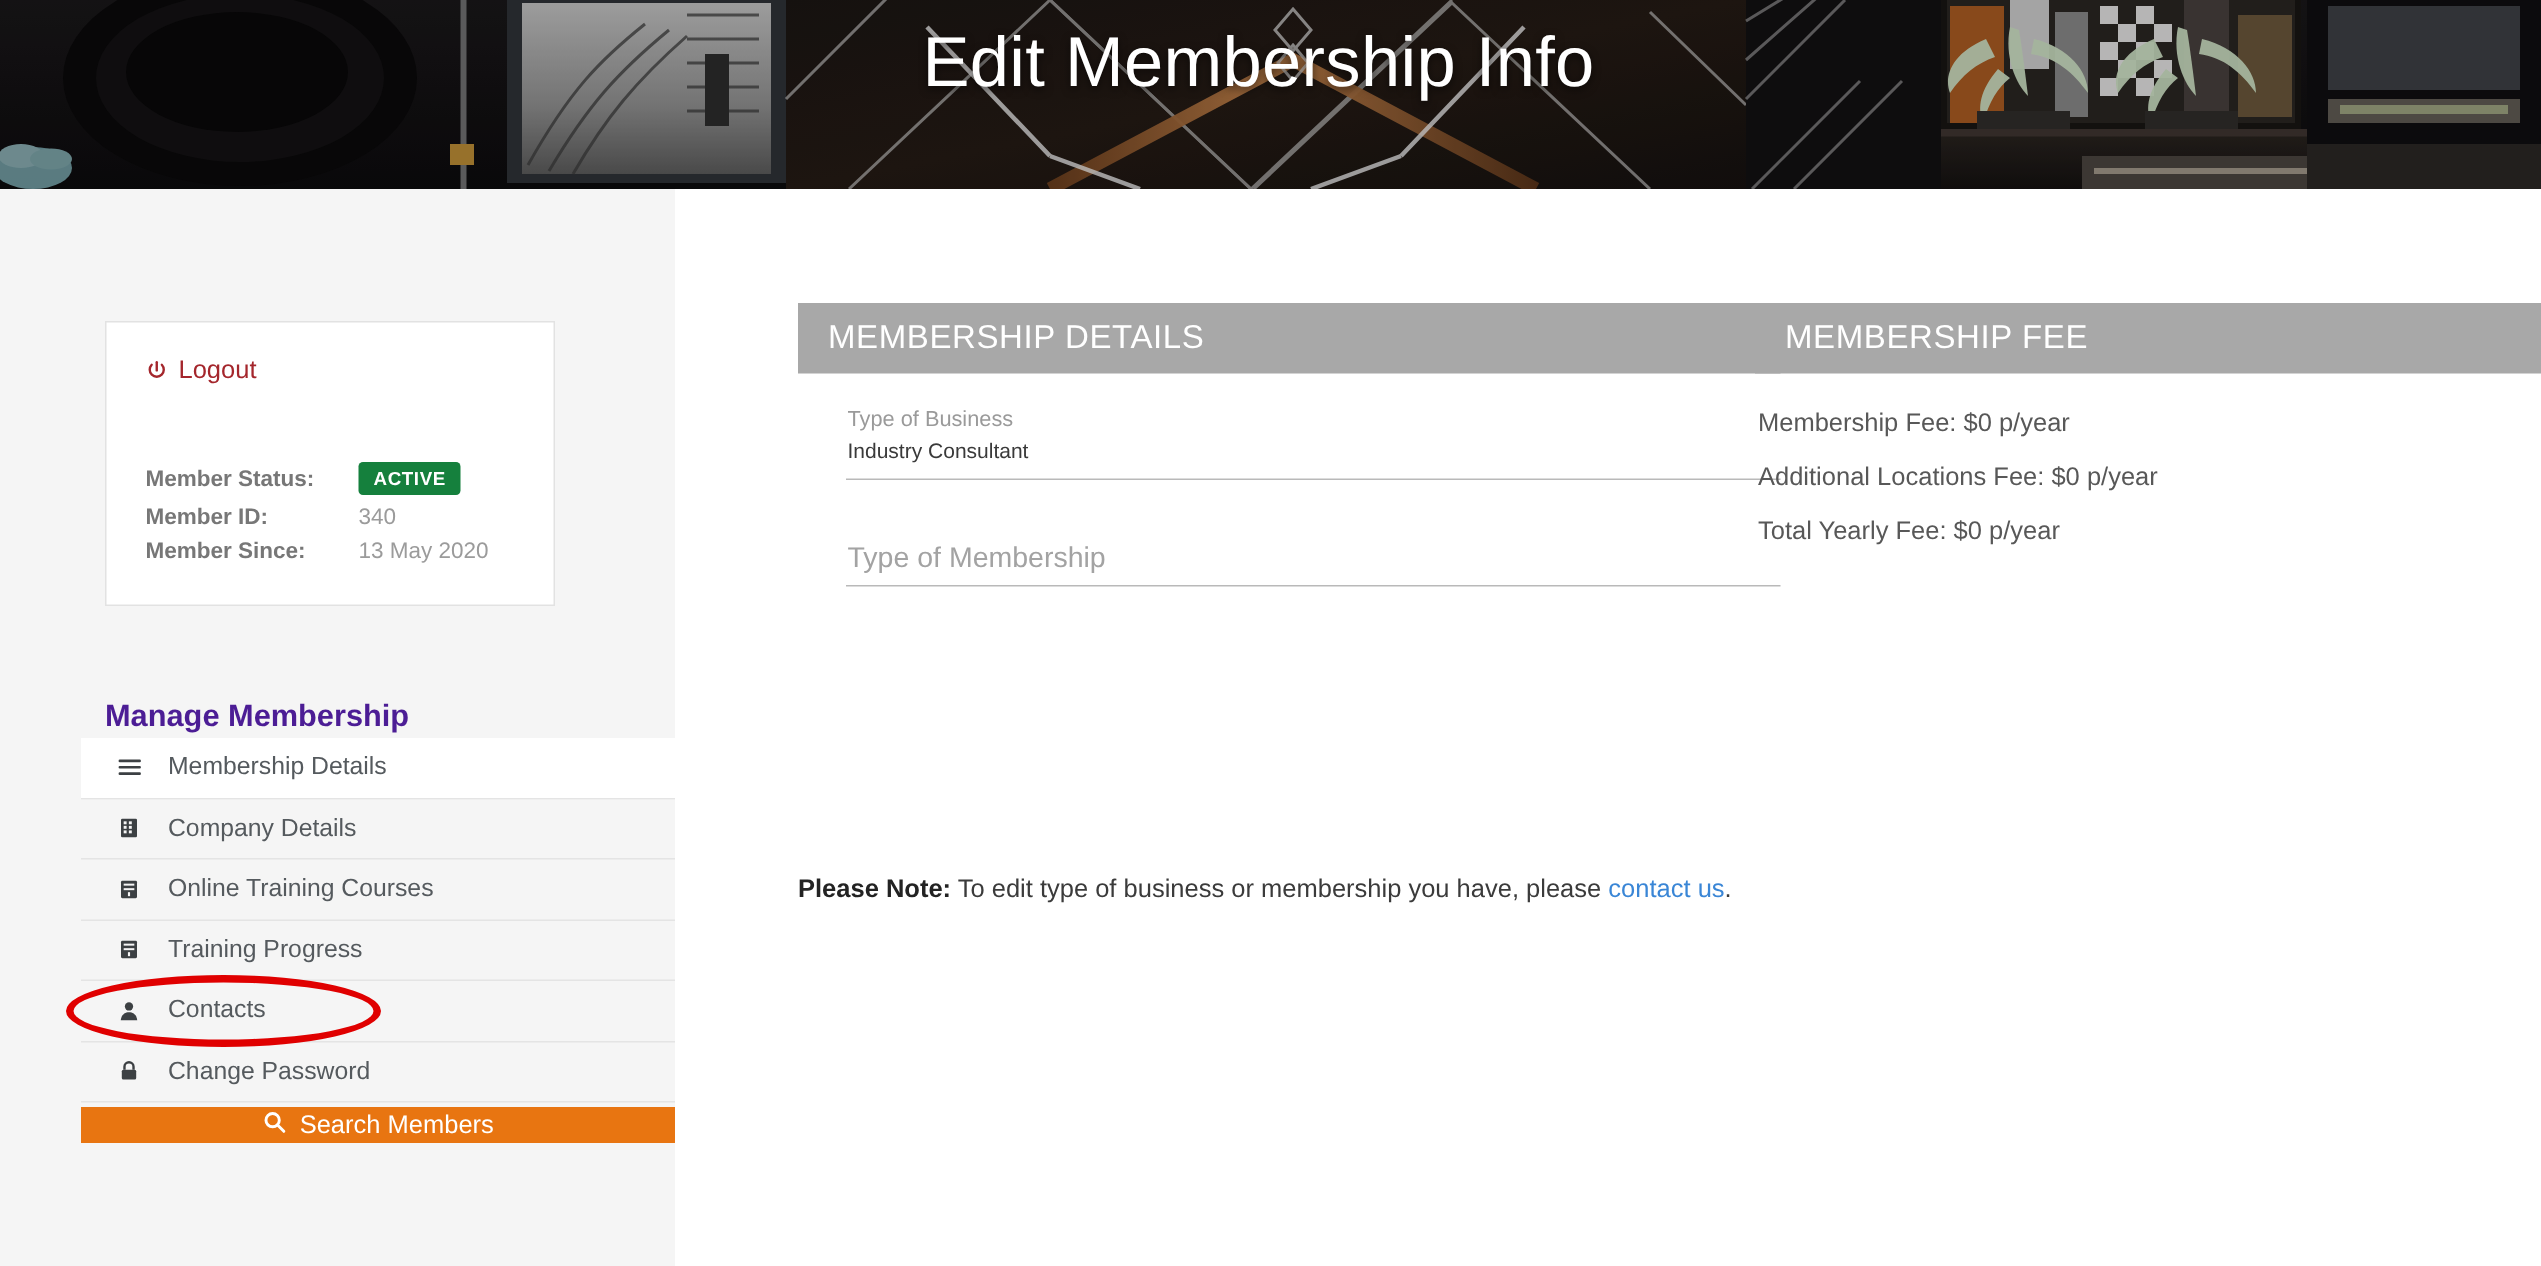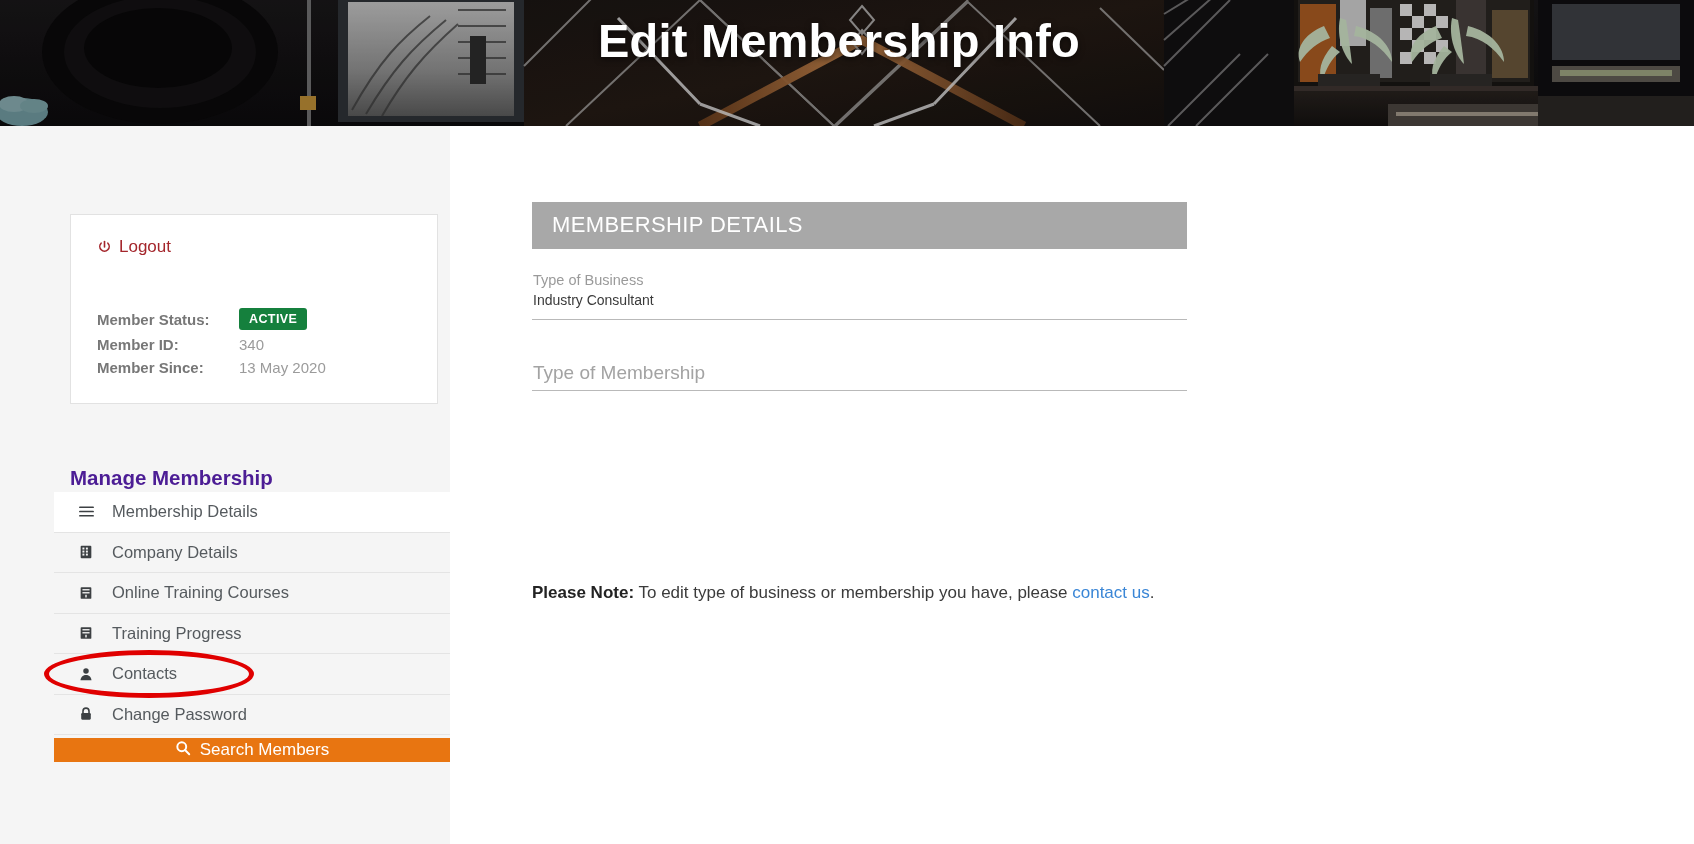--- a/index.html
+++ b/index.html
@@ -19,41 +19,41 @@
     overflow: hidden;
     background: #111014;
   }
   .hero-art { position: absolute; inset: 0; }
   .hero-title {
     position: absolute;
     left: 0; right: 16px; top: 14px;
     text-align: center;
     color: #ffffff;
     font-size: 47px;
-    font-weight: bold;
+    font-weight: normal;
     letter-spacing: 0.2px;
     text-shadow: 0 2px 6px rgba(0,0,0,.55);
     line-height: 1.15;
     z-index: 5;
   }
 
   
   .page-body { position: relative; width: 1694px; height: 718px; background: #ffffff; }
 
   .sidebar {
     position: absolute;
     left: 0; top: 0;
     width: 450px; height: 718px;
     background: #f5f5f5;
   }
 
   .status-card {
     position: absolute;
     left: 70px; top: 88px;
-    width: 368px;
+    width: 300px;
     background: #ffffff;
     border: 1px solid #e2e2e2;
     padding: 22px 26px 24px 26px;
   }
   .logout-row {
     display: flex; align-items: center; gap: 7px;
     color: #a4262c;
     font-size: 17px;
     margin-bottom: 26px;
     cursor: pointer;
@@ -136,21 +136,21 @@
   .panel-head {
     background: #a8a8a8;
     color: #ffffff;
     font-size: 22px;
     letter-spacing: .4px;
     padding: 10px 20px 11px 20px;
     white-space: nowrap;
   }
 
   .fields { padding-top: 21px; }
-  .field { position: relative; margin-bottom: 18px; }
+  .field { position: relative; margin-bottom: 18px; margin-left: 32px; }
   .field-label {
     font-size: 14.5px;
     color: #9a9a9a;
     line-height: 1.4;
     padding-left: 1px;
   }
   .field-value {
     font-size: 14px;
     color: #3a3a3a;
     padding: 2px 1px 6px 1px;
@@ -452,20 +452,28 @@
           <div class="field">
             <div class="field-label">Type of Business</div>
             <div class="field-value">Industry Consultant</div>
           </div>
           <div class="field">
             <div class="field-empty">Type of Membership</div>
           </div>
         </div>
       </section>
 
+      <section class="panel-fee">
+        <div class="panel-head">MEMBERSHIP FEE</div>
+        <div class="fee-list">
+          <div class="fee-line">Membership Fee: $0 p/year</div>
+          <div class="fee-line">Additional Locations Fee: $0 p/year</div>
+          <div class="fee-line">Total Yearly Fee: $0 p/year</div>
+        </div>
+      </section>
 
       <p class="note">
         <b>Please Note:</b><span> To edit type of business or membership you have, please </span><a href="#">contact us</a><span>.</span>
       </p>
 
     </div>
   </div>
 </div>
 
 </body></html>

